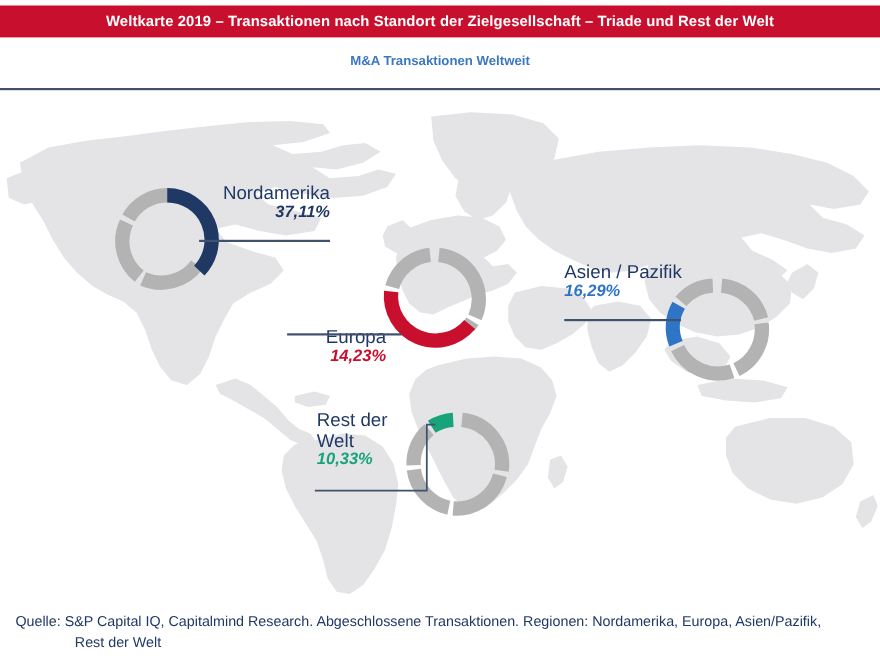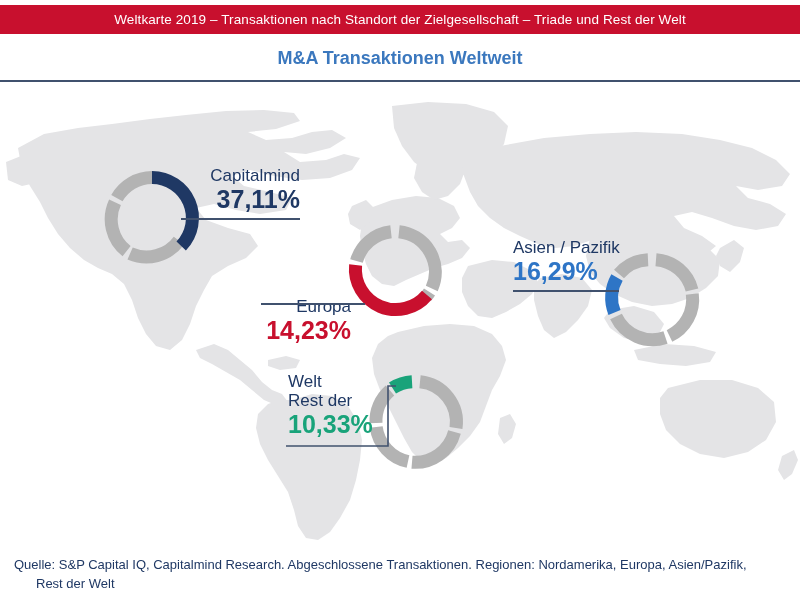--- a/index.html
+++ b/index.html
@@ -12,62 +12,62 @@
   }
   #stage{position:absolute;left:0;top:0;width:800px;height:600px;}
 
   
   .banner{
     position:absolute;left:0;top:5px;width:800px;height:29px;
     background:#C8102E;
     display:flex;align-items:center;justify-content:center;
   }
   .banner-title{
-    color:#ffffff;font-size:13.5px;font-weight:normal;letter-spacing:0.1px;
+    color:#ffffff;font-size:13.5px;font-weight:bold;letter-spacing:0.1px;
     white-space:nowrap;
   }
   .subtitle{
     position:absolute;left:0;top:48px;width:800px;
     text-align:center;
-    color:#3B78BE;font-size:18px;font-weight:bold;
+    color:#3B78BE;font-size:12px;font-weight:bold;
   }
   .hrule{
     position:absolute;left:0;top:80px;width:800px;height:2px;
     background:#40516E;
   }
 
   
   .mapwrap{position:absolute;left:0;top:88px;width:800px;height:452px;overflow:hidden;}
   .mapwrap svg{display:block;}
 
   
   .donut{position:absolute;}
   .donut svg{display:block;overflow:visible;}
 
   
   .lbl{position:absolute;white-space:nowrap;line-height:1.12;}
   .lbl .name{font-size:17px;color:#1F3864;}
-  .lbl .pct{font-size:25px;font-weight:bold;}
+  .lbl .pct{font-size:15px;font-weight:bold;font-style:italic;}
   .lbl.right-al{text-align:right;}
   .leader{position:absolute;background:#40516E;}
 
   .pct-navy{color:#1F3864;}
   .pct-red{color:#C8102E;}
   .pct-blue{color:#2E75C6;}
   .pct-green{color:#19A37A;}
 
   .elbow{position:absolute;}
   .elbow svg{display:block;}
 
   
   .footer{
     position:absolute;left:14px;top:556px;width:780px;
     color:#1F3864;font-size:13px;line-height:1.45;
   }
-  .footer .l2{margin-left:22px;}
+  .footer .l2{margin-left:54px;}
 </style>
 </head>
 <body>
 
 <div id="stage">
 
   <div class="banner">
     <span class="banner-title">Weltkarte 2019 – Transaktionen nach Standort der Zielgesellschaft – Triade und Rest der Welt</span>
   </div>
 
@@ -155,21 +155,21 @@
         <path d="M 48 7.5 A 40.5 40.5 0 0 0 12.9 28.1"></path>
         <path d="M 11.0 32.2 A 40.5 40.5 0 0 0 22.6 81.1"></path>
         <path d="M 26.1 83.5 A 40.5 40.5 0 0 0 75.0 70.6"></path>
       </g>
 
       <path fill="none" stroke="#1F3864" stroke-width="13" d="M 48 7.5 A 40.5 40.5 0 0 1 77.2 76.0"></path>
     </svg>
   </div>
 
   <div class="lbl right-al" style="left:150px;top:166px;width:150px;">
-    <div class="name">Capitalmind</div>
+    <div class="name">Nordamerika</div>
     <div class="pct pct-navy">37,11%</div>
   </div>
   <div class="leader" style="left:181px;top:218px;width:119px;height:1.6px;"></div>
 
   <div class="donut" style="left:347px;top:224px;">
     <svg width="96" height="96" viewBox="0 0 96 96">
       <g fill="none" stroke="#B3B3B3" stroke-width="13">
         <path d="M 44.0 7.7 A 40.5 40.5 0 0 0 9.5 37.0"></path>
         <path d="M 52.0 7.7 A 40.5 40.5 0 0 1 84.8 64.5"></path>
         <path d="M 82.5 68.0 A 40.5 40.5 0 0 1 79.0 72.8"></path>
@@ -211,22 +211,22 @@
         <path d="M 86.5 58.0 A 40.5 40.5 0 0 1 44.0 88.2"></path>
         <path d="M 40.0 87.5 A 40.5 40.5 0 0 1 8.2 53.0"></path>
         <path d="M 8.0 49.0 A 40.5 40.5 0 0 1 22.0 16.5"></path>
       </g>
 
       <path fill="none" stroke="#19A37A" stroke-width="13" d="M 44.0 7.7 A 40.5 40.5 0 0 0 24.5 14.0"></path>
     </svg>
   </div>
 
   <div class="lbl" style="left:288px;top:372px;width:110px;">
+    <div class="name">Rest der</div>
     <div class="name">Welt</div>
-    <div class="name">Rest der</div>
     <div class="pct pct-green">10,33%</div>
   </div>
   <div class="elbow" style="left:286px;top:384px;">
     <svg width="110" height="65" viewBox="0 0 110 65">
       <polyline fill="none" stroke="#40516E" stroke-width="1.6" points="0,62 102,62 102,2 110,2"></polyline>
     </svg>
   </div>
 
   <div class="footer">
     <div>Quelle: S&amp;P Capital IQ, Capitalmind Research. Abgeschlossene Transaktionen. Regionen: Nordamerika, Europa, Asien/Pazifik,</div>

